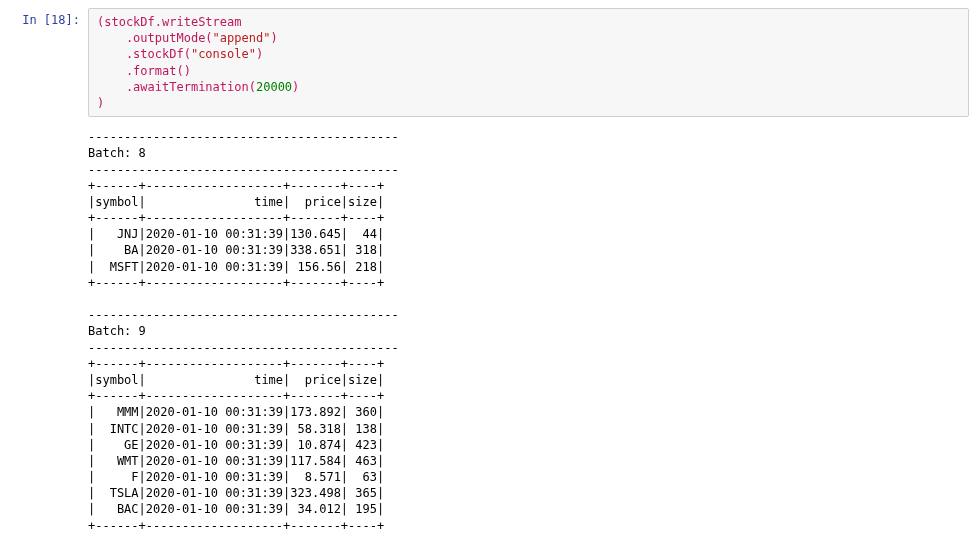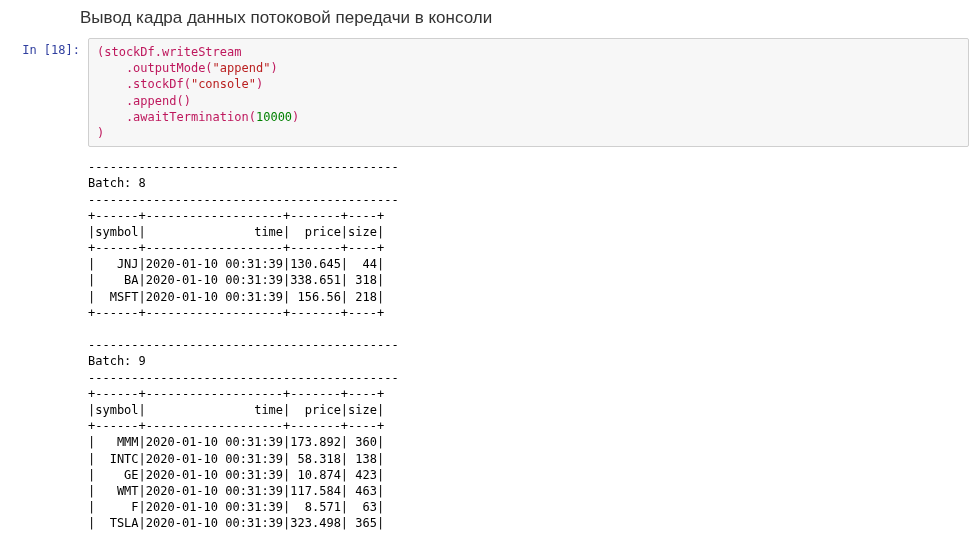--- a/index.html
+++ b/index.html
@@ -54,29 +54,28 @@
     line-height: 1.35;
     white-space: pre;
     color: #000;
   }
 </style>
 </head>
 <body>
 
 <div class="container">
 
-  <div class="heading">Вывод кадра данных потоковой передачи в консоли</div>
 
   <div class="cell">
     <div class="prompt"><span>In [</span><span>18</span><span>]:</span></div>
     <div class="input-area" id="code-block"><span class="tok-p">(stockDf.writeStream</span>
 <span class="tok-p">    .outputMode(</span><span class="tok-s">"append"</span><span class="tok-p">)</span>
 <span class="tok-p">    .stockDf(</span><span class="tok-s">"console"</span><span class="tok-p">)</span>
-<span class="tok-p">    .append()</span>
-<span class="tok-p">    .awaitTermination(</span><span class="tok-n">10000</span><span class="tok-p">)</span>
+<span class="tok-p">    .format()</span>
+<span class="tok-p">    .awaitTermination(</span><span class="tok-n">20000</span><span class="tok-p">)</span>
 <span class="tok-p">)</span></div>
   </div>
 
   <div class="output-area" id="output-block">-------------------------------------------
 Batch: 8
 -------------------------------------------
 +------+-------------------+-------+----+
 |symbol|               time|  price|size|
 +------+-------------------+-------+----+
 |   JNJ|2020-01-10 00:31:39|130.645|  44|

